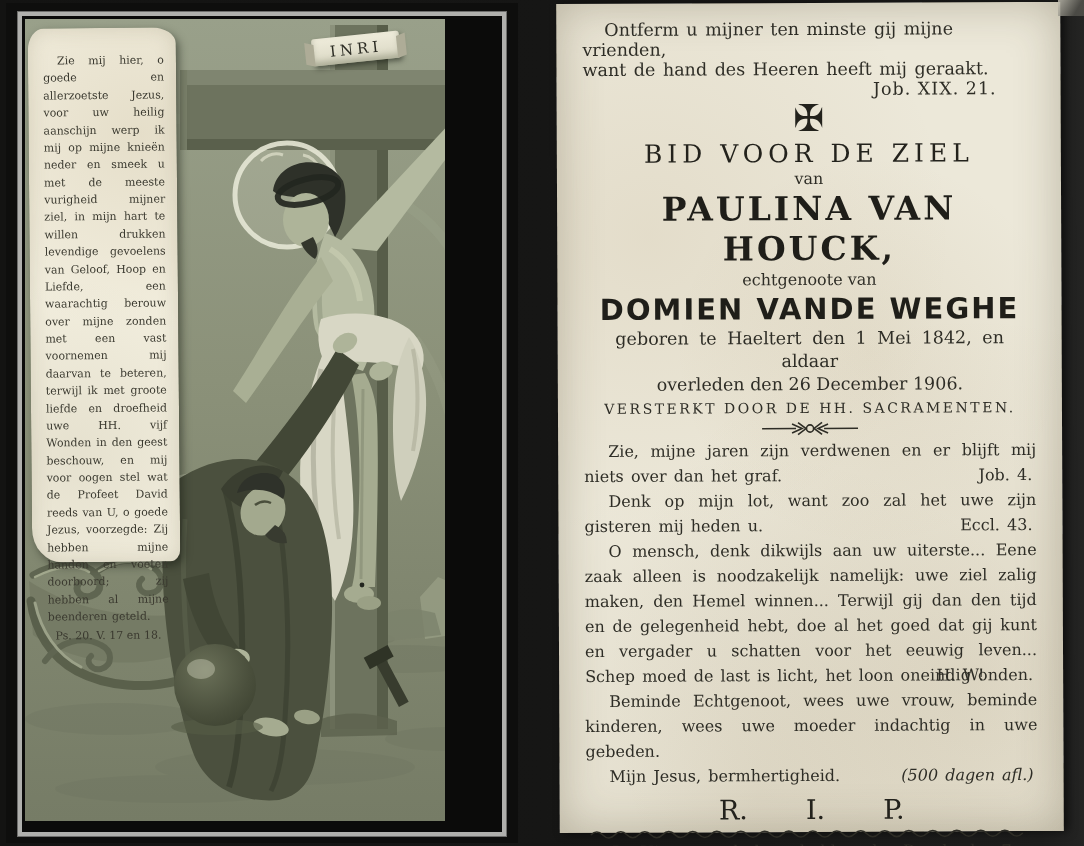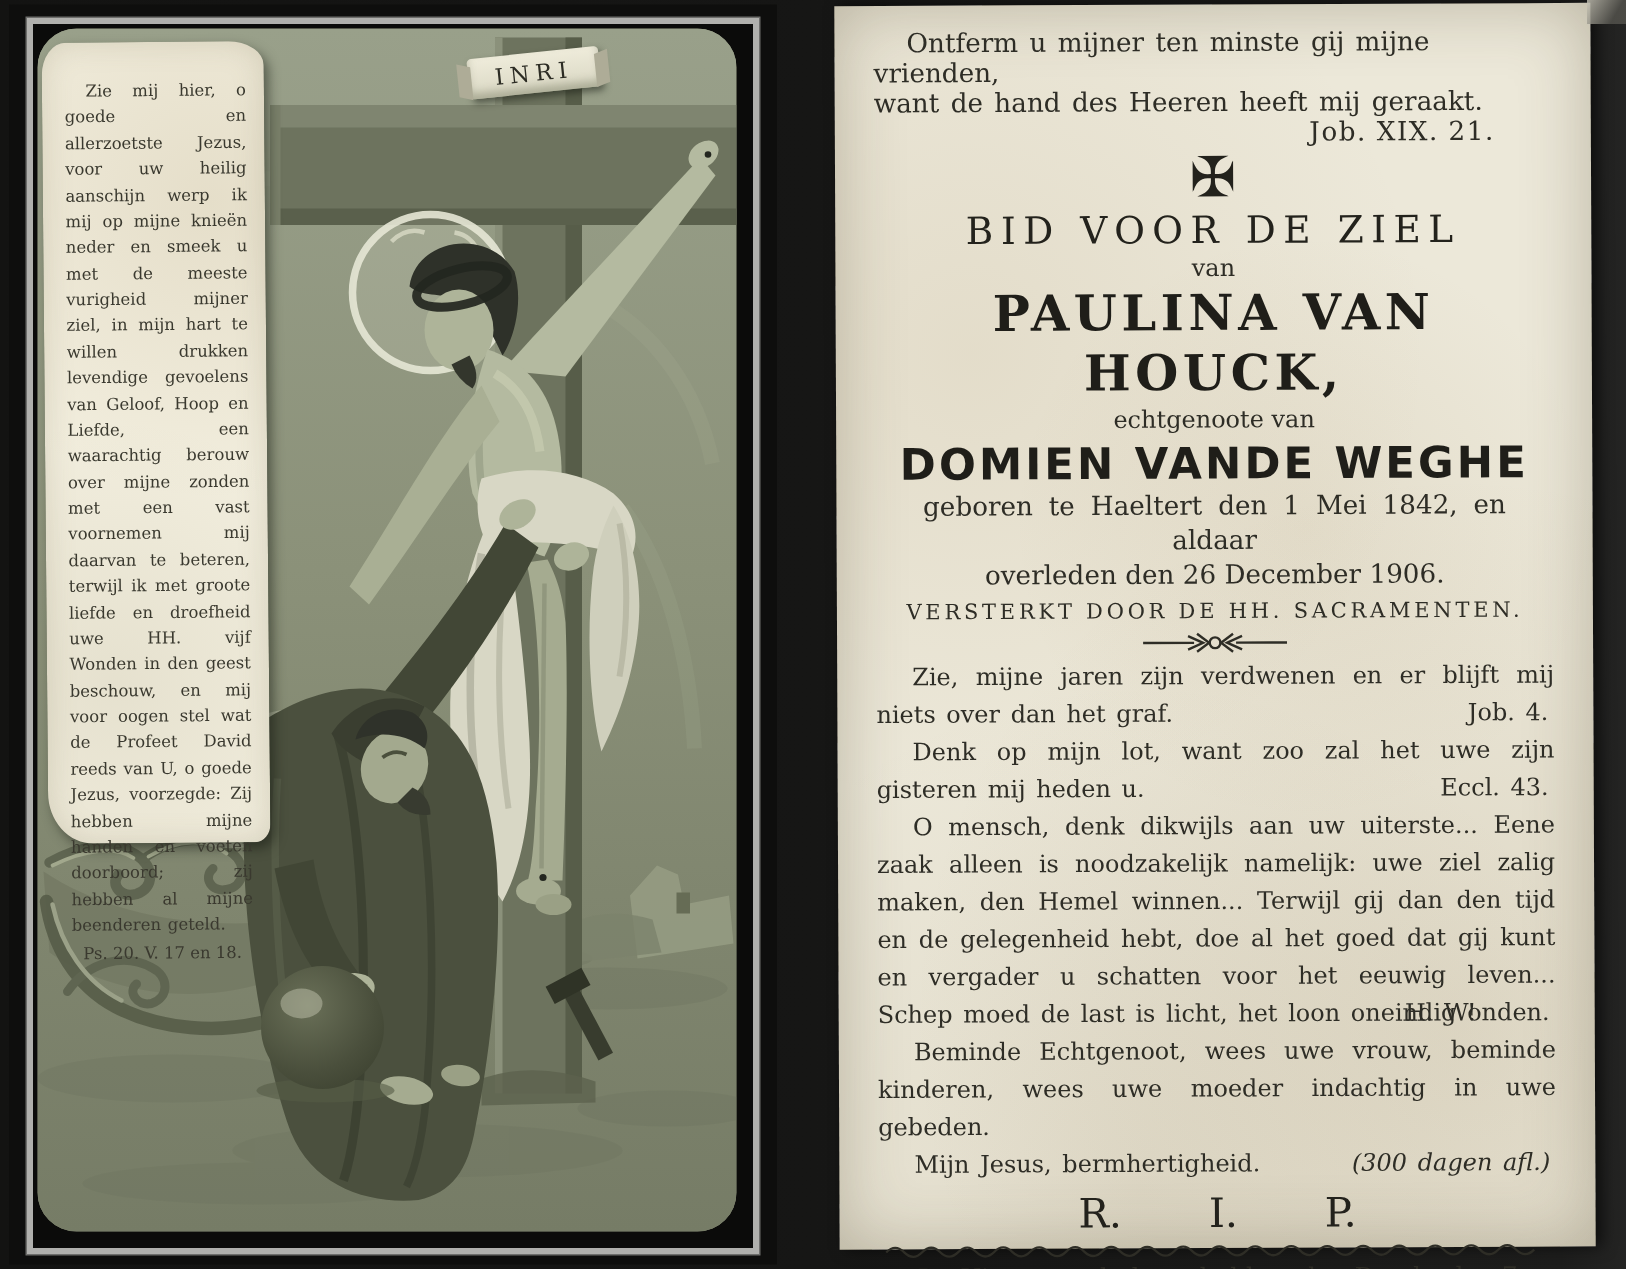--- a/index.html
+++ b/index.html
@@ -3,21 +3,21 @@
 <meta charset="utf-8">
 <style>
   html,body{margin:0;padding:0;background:#0d0d0c;}
   .page{position:relative;width:1084px;height:846px;overflow:hidden;
         background:linear-gradient(90deg,#131312 0%,#161615 50%,#1d1d1c 96%,#242423 100%);
         font-family:"DejaVu Serif","Liberation Serif",serif;}
   
   .left-card{position:absolute;left:6px;top:3px;width:512px;height:840px;background:#0e0e0d;}
   .left-frame{position:absolute;left:12px;top:9px;width:480px;height:816px;
               border:4px solid #b0b0ad;outline:1px solid #6e6e6c;background:#0b0b0a;}
-  .art{position:absolute;left:3px;top:3px;width:466px;height:802px;overflow:hidden;background:#8b9179;border-radius:26px;}
+  .art{position:absolute;left:3px;top:3px;width:420px;height:802px;overflow:hidden;background:#8b9179;}
   .art svg{position:absolute;left:0;top:0;}
   .cartouche{position:absolute;left:5px;top:9px;width:148px;height:534px;
              background:radial-gradient(circle at 75% 20%,rgba(150,125,75,.14),transparent 45%),
                         radial-gradient(circle at 30% 80%,rgba(120,110,70,.10),transparent 40%),#f2eede;
              border-radius:16px 24px 10px 30px/22px 16px 12px 34px;
              transform:rotate(-.5deg);
              box-shadow:3px 4px 8px rgba(20,24,16,.5), inset 0 0 20px rgba(125,115,80,.22);
              padding:24px 12px 0 15px;box-sizing:border-box;}
   .prayer{font-size:11px;line-height:1.58;color:#3a392f;text-align:justify;
           text-indent:14px;word-spacing:1px;}
@@ -255,21 +255,21 @@
     </div>
     <div class="para">
       <span>O mensch, denk dikwijls aan uw uiterste... Eene zaak alleen is noodzakelijk namelijk: uwe ziel zalig maken, den Hemel winnen... Terwijl gij dan den tijd en de gelegenheid hebt, doe al het goed dat gij kunt en vergader u schatten voor het eeuwig leven... Schep moed de last is licht, het loon oneindig !</span>
       <span class="cit">H. Wonden.</span>
     </div>
     <div class="para">
       <span>Beminde Echtgenoot, wees uwe vrouw, beminde kinderen, wees uwe moeder indachtig in uwe gebeden.</span>
     </div>
     <div class="para">
       <span>Mijn Jesus, bermhertigheid.</span>
-      <span class="cit cit-italic">(300 dagen afl.)</span>
+      <span class="cit cit-italic">(500 dagen afl.)</span>
     </div>
 
     <div class="rip-row">
       <span>R.</span>
       <span>I.</span>
       <span>P.</span>
     </div>
 
     <svg class="wavy" width="446" height="12" viewBox="0 0 446 12">
       <path d="M2,7 q6,-6 12,0 t12,0 t12,0 t12,0 t12,0 t12,0 t12,0 t12,0 t12,0 t12,0 t12,0 t12,0 t12,0 t12,0 t12,0 t12,0 t12,0 t12,0 t12,0 t12,0 t12,0 t12,0 t12,0 t12,0 t12,0 t12,0 t12,0 t12,0 t12,0 t12,0 t12,0 t12,0 t12,0 t12,0 t12,0 t12,0" fill="none" stroke="#2e2d26" stroke-width="1.5"></path>

